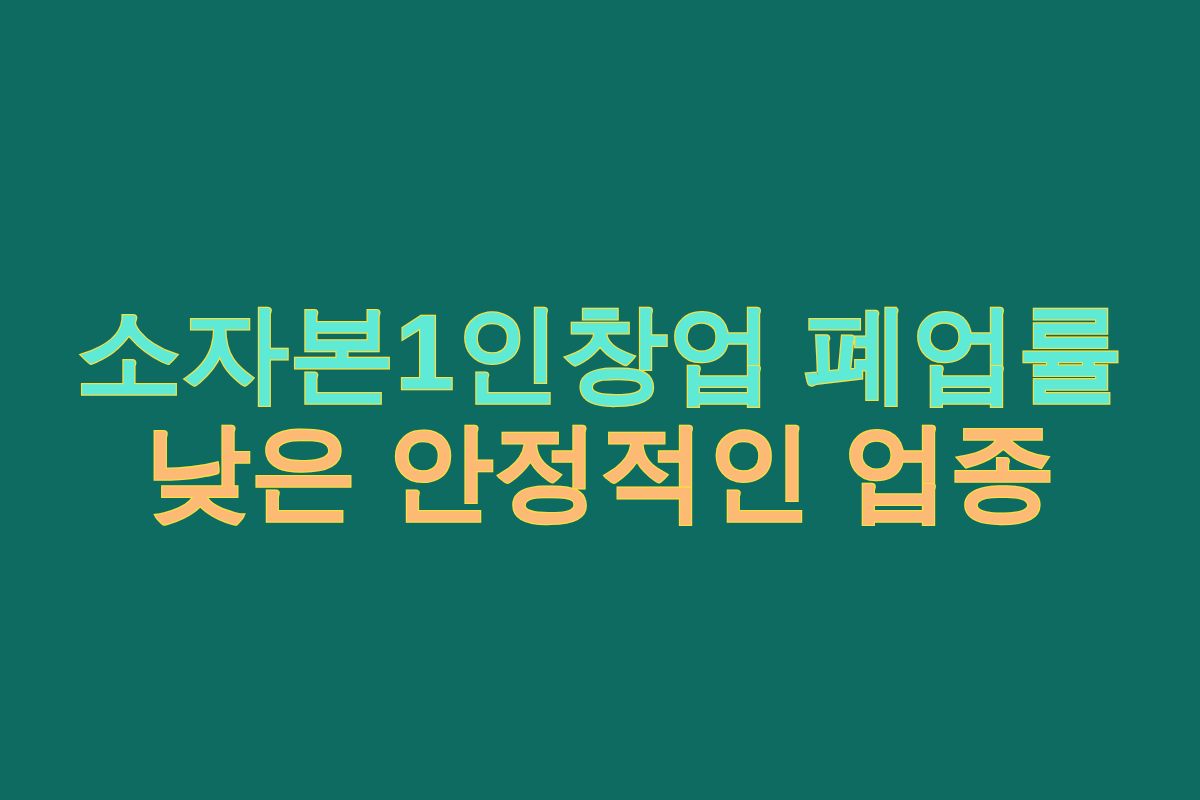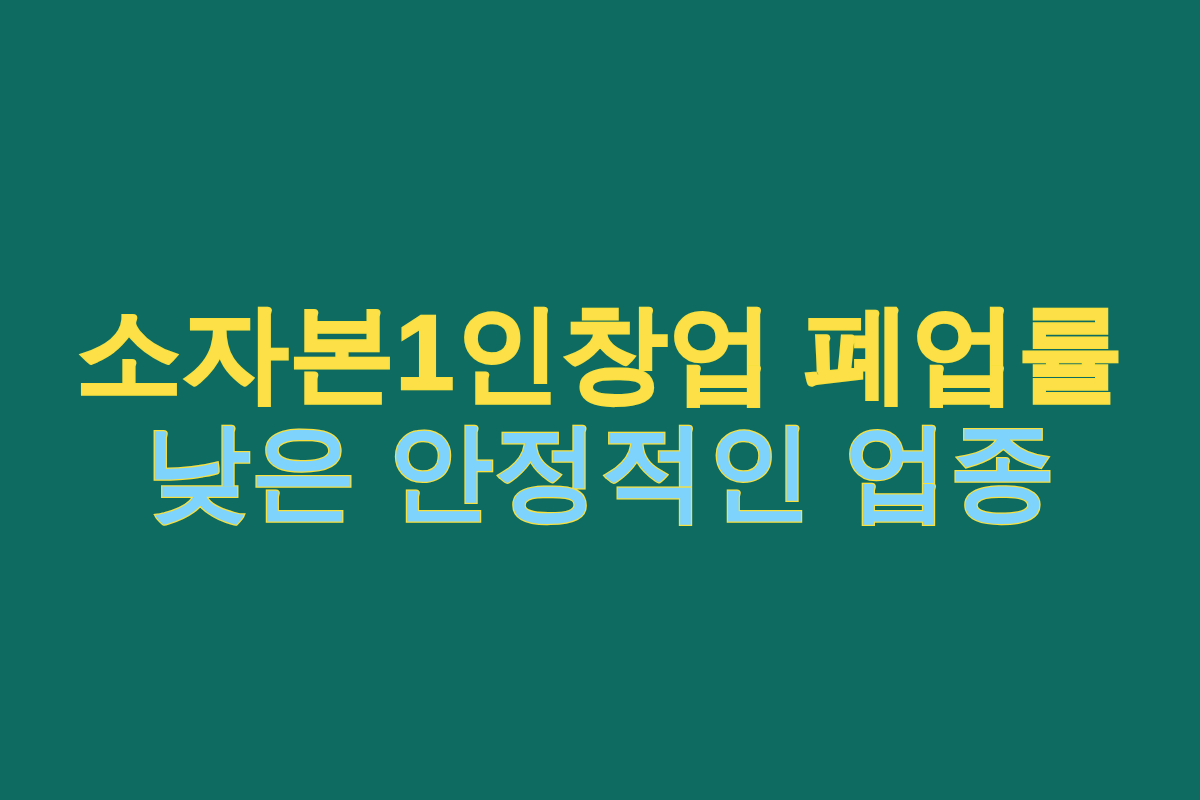--- a/index.html
+++ b/index.html
@@ -61,19 +61,19 @@
     font-size: 106px;
   }
 </style>
 </head>
 <body>
 
 <div class="poster" style="background-color: rgb(14, 107, 98);">
 
   <div class="headline">
 
-    <span class="headline-line line-1" style="color: #fde047; -webkit-text-stroke-color: rgb(248, 224, 63);">소자본1인창업 폐업률</span>
+    <span class="headline-line line-1" style="color: #5eead4; -webkit-text-stroke-color: rgb(248, 224, 63);">소자본1인창업 폐업률</span>
 
-    <span class="headline-line line-2" style="color: #7dd3fc; -webkit-text-stroke-color: rgb(248, 224, 63);">낮은 안정적인 업종</span>
+    <span class="headline-line line-2" style="color: #fdba74; -webkit-text-stroke-color: rgb(248, 224, 63);">낮은 안정적인 업종</span>
 
   </div>
 
 </div>
 
 </body></html>

